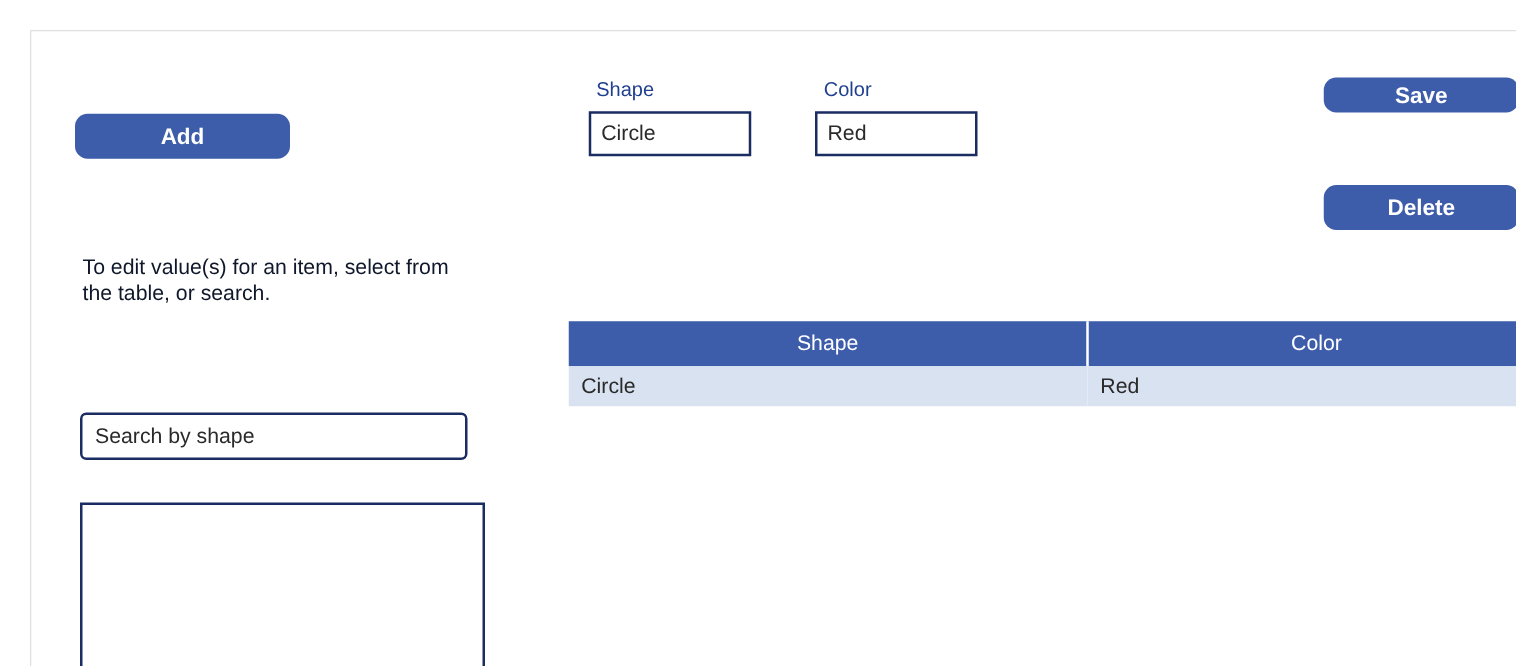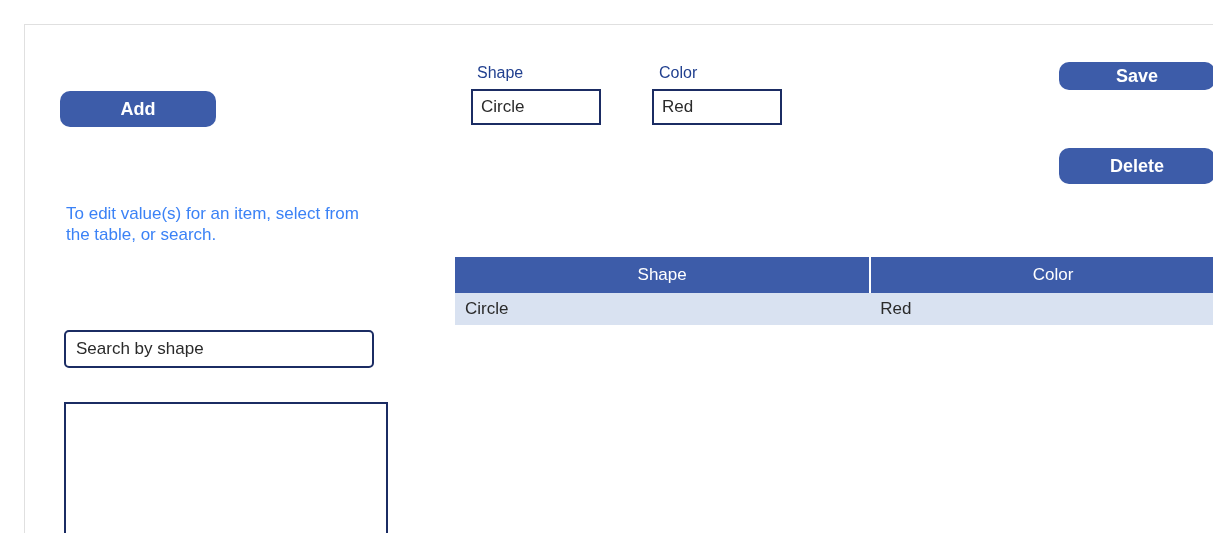--- a/index.html
+++ b/index.html
@@ -25,21 +25,21 @@
       cursor: pointer;
       display: flex;
       align-items: center;
       justify-content: center;
       padding: 0;
     }
     .add-button {
       position: absolute;
       left: 23px;
       top: 54px;
-      width: 156px;
+      width: 172px;
       height: 36px;
     }
     .save-button {
       position: absolute;
       left: 1022px;
       top: 25px;
       width: 156px;
       height: 28px;
     }
     .delete-button {
@@ -48,21 +48,21 @@
       top: 111px;
       width: 156px;
       height: 36px;
     }
     .help-text {
       position: absolute;
       left: 29px;
       top: 166px;
       width: 300px;
       font-size: 17px;
-      color: #3b82f6;
+      color: #0f172a;
       line-height: 1.25;
     }
     .field-label {
       position: absolute;
       color: #203f8f;
       font-size: 16px;
     }
     .shape-label {
       left: 440px;
       top: 27px;

